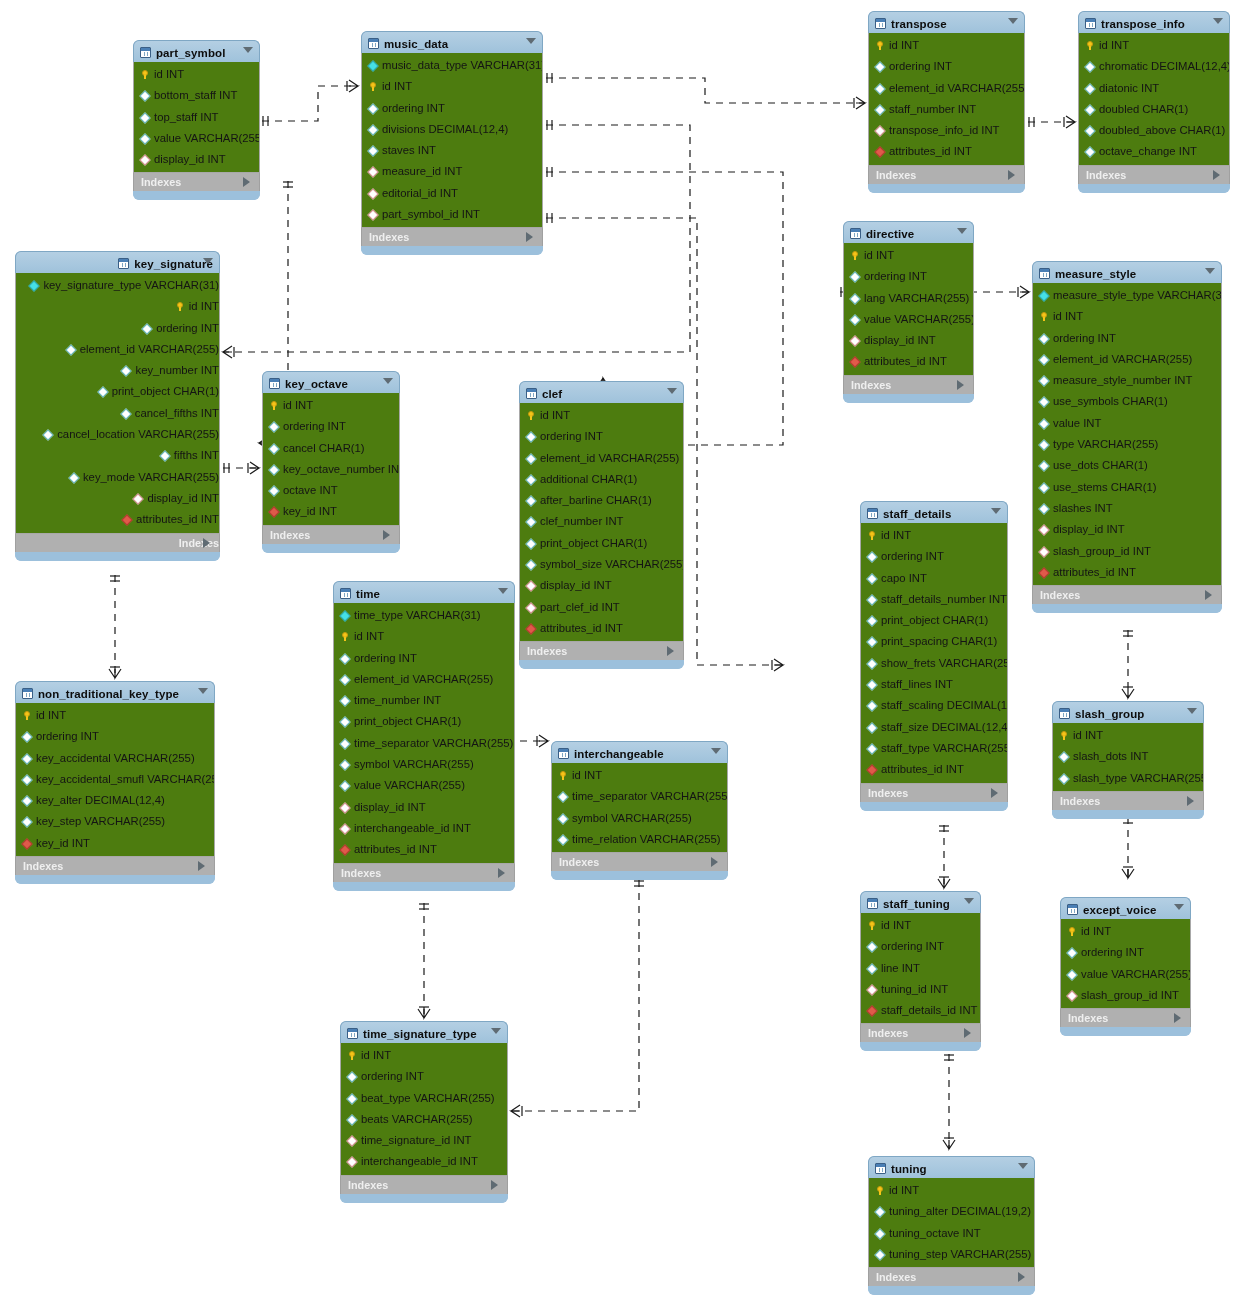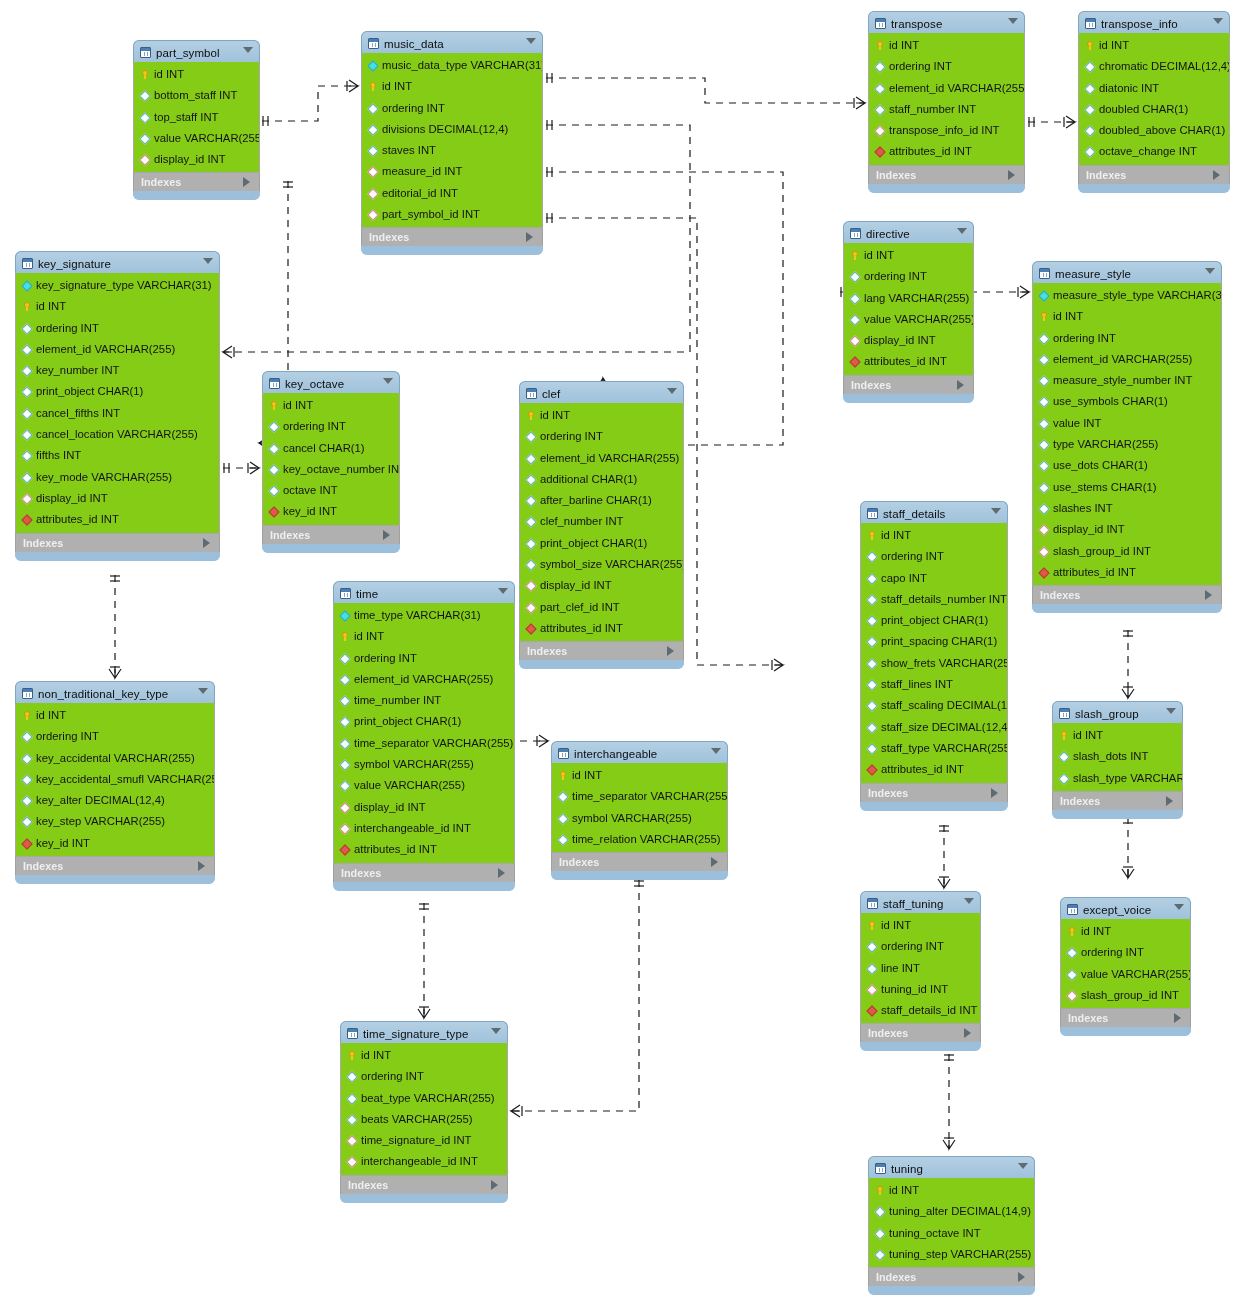--- a/index.html
+++ b/index.html
@@ -16,26 +16,26 @@
      background:linear-gradient(to bottom,#b4cfe3 0%,#9fc2db 100%);
      border:1px solid #7fa7c4;border-bottom:none;
      border-top-left-radius:6px;border-top-right-radius:6px;
      padding:0 6px 0 6px;}
   .hdr-icon{display:inline-block;width:11px;height:11px;vertical-align:-1px;
      background:#fff;border:1px solid #3a5f86;border-radius:1px;
      position:relative;margin-right:5px;box-sizing:border-box;}
   .hdr-icon:before{content:"";position:absolute;left:0;top:0;right:0;height:3px;background:#4a7fb5;}
   .hdr-icon:after{content:"";position:absolute;left:3px;top:4px;width:1px;bottom:1px;background:#7fa7c4;
      box-shadow:3px 0 0 0 #7fa7c4;}
-  .tbl-name{font-size:11.5px;font-weight:normal;color:#0d0d0d;letter-spacing:.1px;}
+  .tbl-name{font-size:11.5px;font-weight:bold;color:#0d0d0d;letter-spacing:.1px;}
   .hdr-caret{position:absolute;right:6px;top:6px;width:0;height:0;
      border-left:5px solid transparent;border-right:5px solid transparent;
      border-top:6px solid #5f6b73;}
 
-  .tbl-body{background:#84cc16;border-left:1px solid #a8a8a8;border-right:1px solid #a8a8a8;
+  .tbl-body{background:#4d7c0f;border-left:1px solid #a8a8a8;border-right:1px solid #a8a8a8;
      border-bottom:1px solid #a8a8a8;padding:2px 0 2px 0;}
   .col{height:21.3px;line-height:21.3px;font-size:11.3px;color:#141414;
      white-space:nowrap;padding-left:7px;overflow:hidden;}
   .dia{display:inline-block;width:8px;height:8px;transform:rotate(45deg);
      vertical-align:-1px;margin-right:5px;box-sizing:border-box;}
   .d-plain{background:#ffffff;border:1px solid #5fb3b8;}
   .d-cyan{background:#45e0e5;border:1px solid #2fa8ad;}
   .d-fk{background:#ffffff;border:1px solid #d08a8a;}
   .d-fkreq{background:#e05a4a;border:1px solid #b03b2e;}
   .pk{display:inline-block;width:8px;height:9px;margin-right:5px;vertical-align:-1px;
@@ -236,21 +236,21 @@
             <div class="col"><span class="dia d-plain"></span><span>chromatic DECIMAL(12,4)</span></div>
             <div class="col"><span class="dia d-plain"></span><span>diatonic INT</span></div>
             <div class="col"><span class="dia d-plain"></span><span>doubled CHAR(1)</span></div>
             <div class="col"><span class="dia d-plain"></span><span>doubled_above CHAR(1)</span></div>
             <div class="col"><span class="dia d-plain"></span><span>octave_change INT</span></div>
           </div>
           <div class="tbl-idx"><span>Indexes</span><span class="idx-arrow"></span></div>
           <div class="tbl-foot"></div>
         </div>
       </div>
-      <div class="tbl" style="left: 15px; top: 251px; width: 205px;">
+      <div class="tbl" style="left: 15px; top: 251px; width: 205px; text-align: right;">
         <div class="tbl-shadow"></div>
         <div class="tbl-inner">
           <div class="tbl-hdr"><span class="hdr-icon"></span><span class="tbl-name">key_signature</span><span class="hdr-caret"></span></div>
           <div class="tbl-body">
             <div class="col"><span class="dia d-cyan"></span><span>key_signature_type VARCHAR(31)</span></div>
             <div class="col"><span class="pk"></span><span>id INT</span></div>
             <div class="col"><span class="dia d-plain"></span><span>ordering INT</span></div>
             <div class="col"><span class="dia d-plain"></span><span>element_id VARCHAR(255)</span></div>
             <div class="col"><span class="dia d-plain"></span><span>key_number INT</span></div>
             <div class="col"><span class="dia d-plain"></span><span>print_object CHAR(1)</span></div>
@@ -396,21 +396,21 @@
             <div class="col"><span class="dia d-plain"></span><span>key_accidental VARCHAR(255)</span></div>
             <div class="col"><span class="dia d-plain"></span><span>key_accidental_smufl VARCHAR(255)</span></div>
             <div class="col"><span class="dia d-plain"></span><span>key_alter DECIMAL(12,4)</span></div>
             <div class="col"><span class="dia d-plain"></span><span>key_step VARCHAR(255)</span></div>
             <div class="col"><span class="dia d-fkreq"></span><span>key_id INT</span></div>
           </div>
           <div class="tbl-idx"><span>Indexes</span><span class="idx-arrow"></span></div>
           <div class="tbl-foot"></div>
         </div>
       </div>
-      <div class="tbl" style="left: 1052px; top: 701px; width: 131px;">
+      <div class="tbl" style="left: 1052px; top: 701px; width: 152px;">
         <div class="tbl-shadow"></div>
         <div class="tbl-inner">
           <div class="tbl-hdr"><span class="hdr-icon"></span><span class="tbl-name">slash_group</span><span class="hdr-caret"></span></div>
           <div class="tbl-body">
             <div class="col"><span class="pk"></span><span>id INT</span></div>
             <div class="col"><span class="dia d-plain"></span><span>slash_dots INT</span></div>
             <div class="col"><span class="dia d-plain"></span><span>slash_type VARCHAR(255)</span></div>
           </div>
           <div class="tbl-idx"><span>Indexes</span><span class="idx-arrow"></span></div>
           <div class="tbl-foot"></div>
@@ -474,21 +474,21 @@
           <div class="tbl-idx"><span>Indexes</span><span class="idx-arrow"></span></div>
           <div class="tbl-foot"></div>
         </div>
       </div>
       <div class="tbl" style="left: 868px; top: 1156px; width: 167px;">
         <div class="tbl-shadow"></div>
         <div class="tbl-inner">
           <div class="tbl-hdr"><span class="hdr-icon"></span><span class="tbl-name">tuning</span><span class="hdr-caret"></span></div>
           <div class="tbl-body">
             <div class="col"><span class="pk"></span><span>id INT</span></div>
-            <div class="col"><span class="dia d-plain"></span><span>tuning_alter DECIMAL(14,9)</span></div>
+            <div class="col"><span class="dia d-plain"></span><span>tuning_alter DECIMAL(19,2)</span></div>
             <div class="col"><span class="dia d-plain"></span><span>tuning_octave INT</span></div>
             <div class="col"><span class="dia d-plain"></span><span>tuning_step VARCHAR(255)</span></div>
           </div>
           <div class="tbl-idx"><span>Indexes</span><span class="idx-arrow"></span></div>
           <div class="tbl-foot"></div>
         </div>
       </div>
     </div>
 </div>
 

